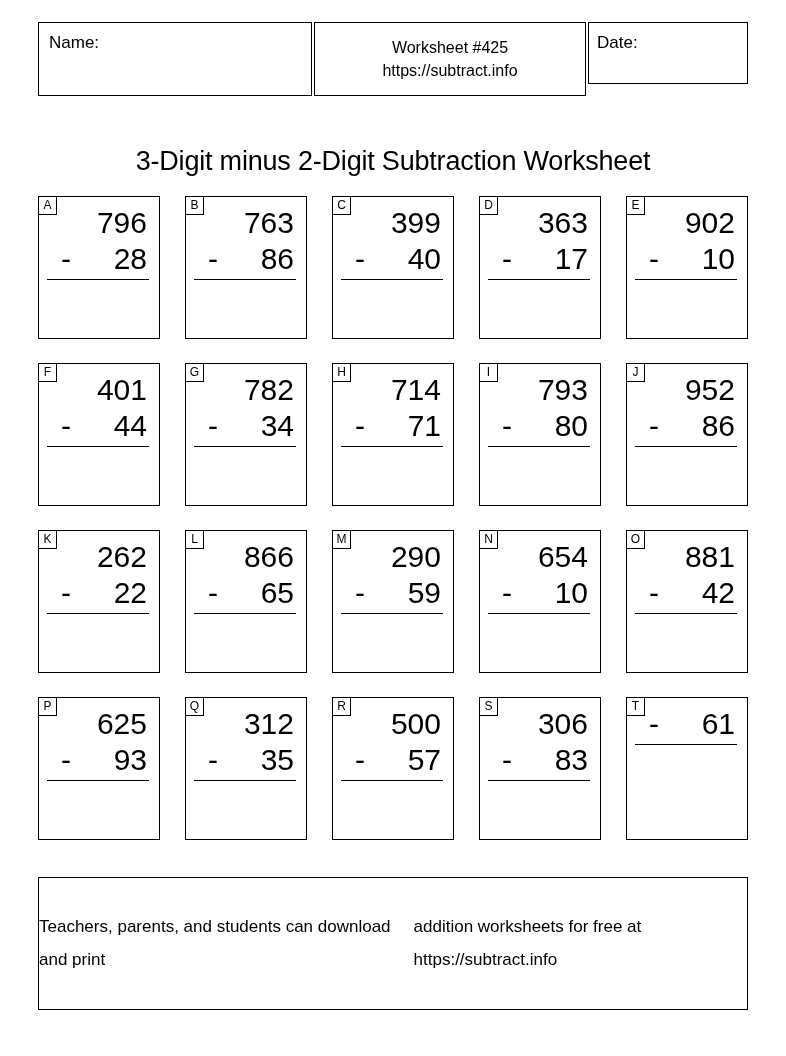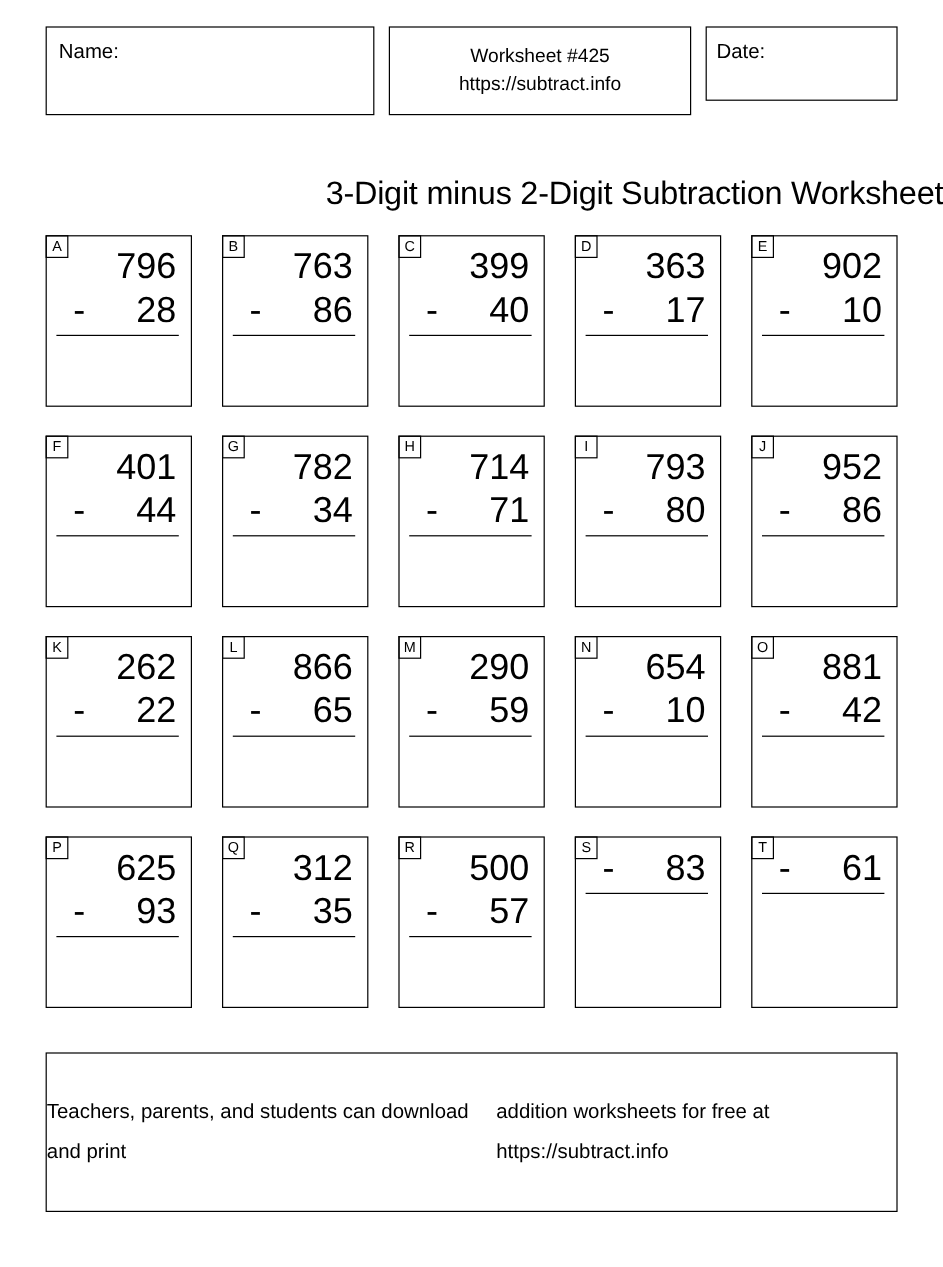--- a/index.html
+++ b/index.html
@@ -36,21 +36,21 @@
   }
   .name-box {
     width: 274px;
     height: 74px;
     border: 1.5px solid #000;
     box-sizing: border-box;
     padding: 10px 0 0 10px;
     font-size: 17px;
   }
   .worksheet-box {
-    width: 252px;
+    width: 272px;
     height: 74px;
     border: 1.5px solid #000;
     box-sizing: border-box;
     display: flex;
     flex-direction: column;
     align-items: center;
     justify-content: center;
     font-size: 16px;
     line-height: 1.45;
   }
@@ -62,21 +62,21 @@
     padding: 10px 0 0 8px;
     font-size: 17px;
   }
 
   
   .title {
     position: absolute;
     top: 128px;
     left: 0;
     width: 786px;
-    text-align: right;
+    text-align: center;
     font-size: 27px;
     font-weight: normal;
     letter-spacing: -0.2px;
   }
 
   
   .grid {
     position: absolute;
     top: 196px;
     left: 38px;
@@ -382,20 +382,21 @@
           <span class="minus">-</span>
           <span>57</span>
         </div>
         <div class="rule"></div>
       </div>
     </div>
 
     <div class="problem">
       <div class="label">S</div>
       <div class="calc">
+        <div class="row-top">306</div>
         <div class="row-bot">
           <span class="minus">-</span>
           <span>83</span>
         </div>
         <div class="rule"></div>
       </div>
     </div>
 
     <div class="problem">
       <div class="label">T</div>

